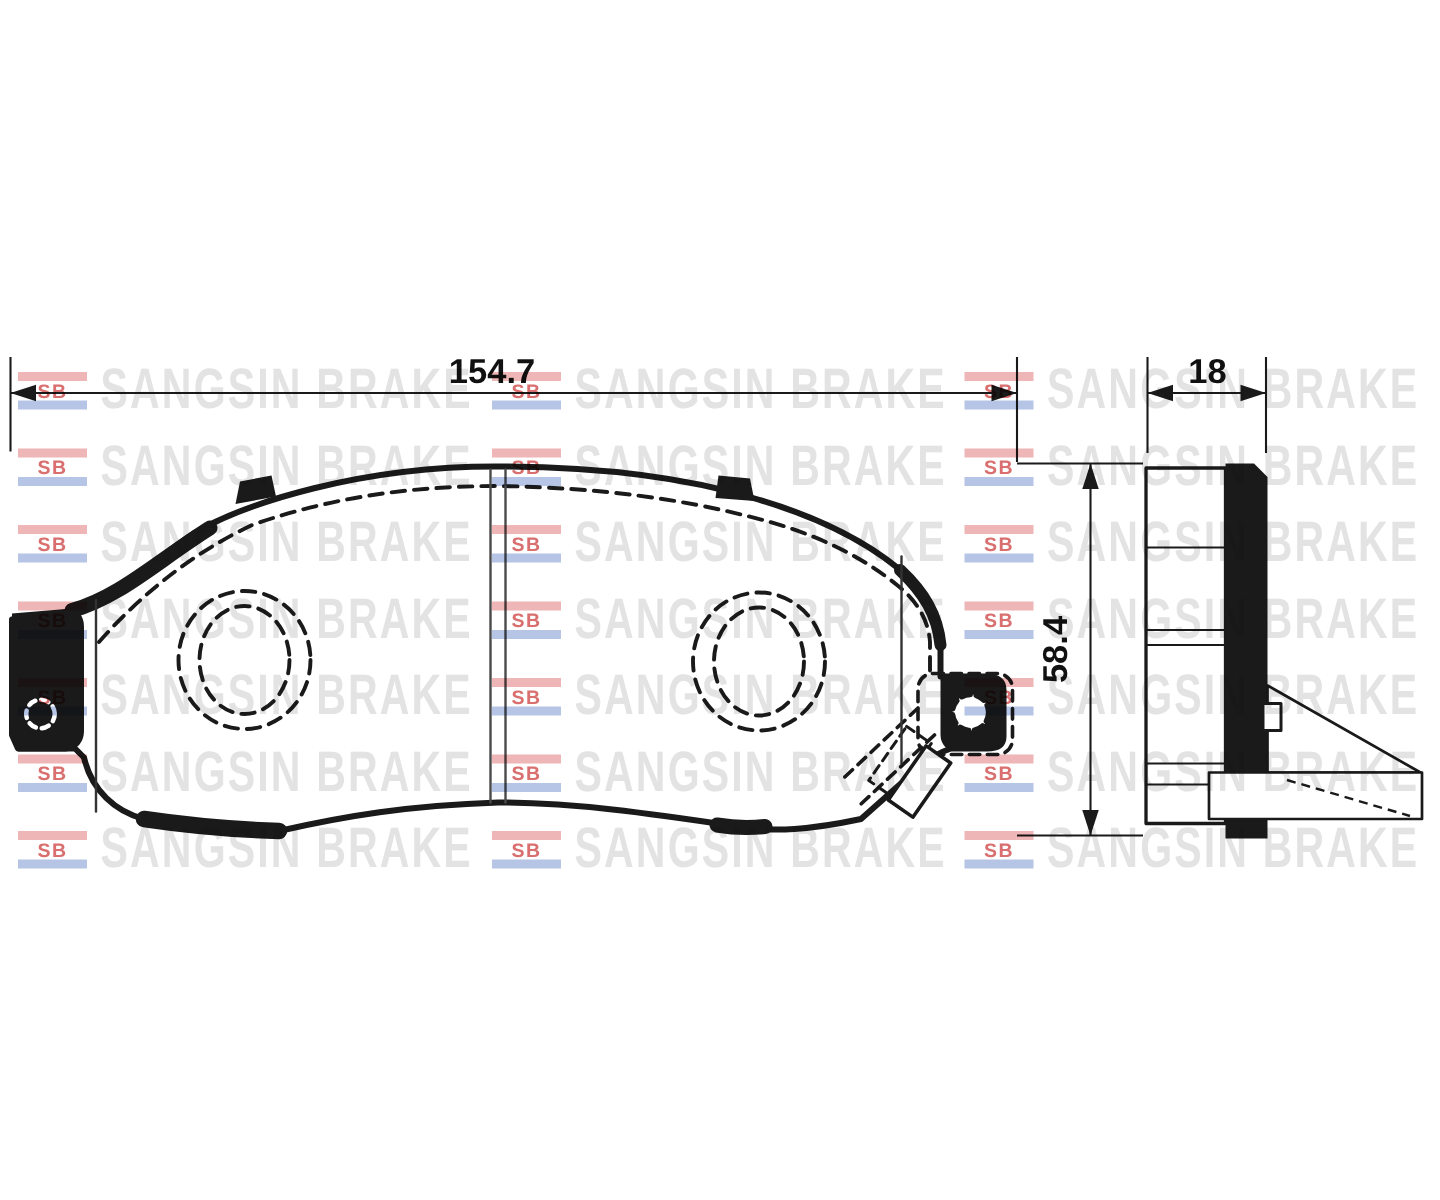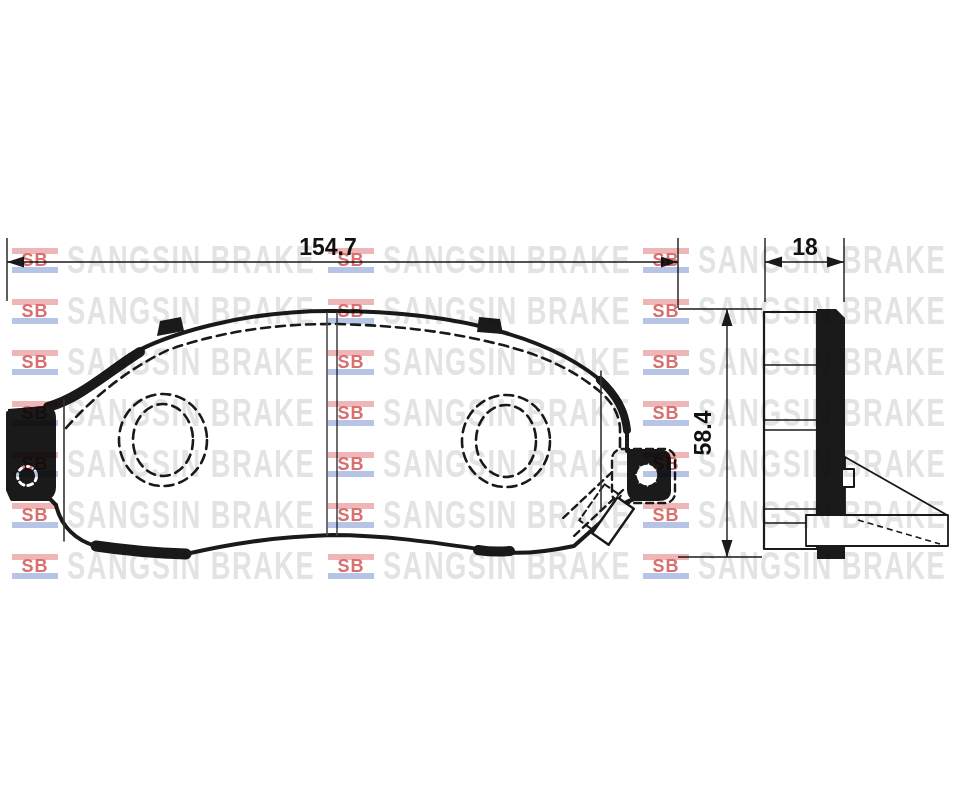--- a/index.html
+++ b/index.html
@@ -10,21 +10,21 @@
   #drawing-layer{position:absolute;left:0;top:0;z-index:1;}
   #watermark-layer{
     position:absolute;left:0;top:0;width:960px;height:800px;z-index:2;
     pointer-events:none;mix-blend-mode:multiply;
   }
   .wm-cell{position:absolute;height:34px;display:flex;align-items:center;gap:9px;}
   .wm-logo{width:46px;display:flex;flex-direction:column;flex:none;}
   .wm-logo .bar-top{height:6px;}
   .wm-logo .bar-bottom{height:6px;}
   .wm-logo .sb{
-    height:13px;line-height:13px;text-align:center;font-size:18px;font-weight:bold;
+    height:13px;line-height:13px;text-align:center;font-size:13px;font-weight:bold;
     letter-spacing:1px;font-family:"Liberation Sans",sans-serif;
   }
   .wm-text{
     font-size:38px;font-weight:bold;letter-spacing:2px;white-space:nowrap;
     transform:scale(0.72,1);transform-origin:left center;
     font-family:"Liberation Sans",sans-serif;
   }
   svg text.dim{
     font-family:"Liberation Sans",sans-serif;font-size:23px;font-weight:bold;fill:#111;
   }

